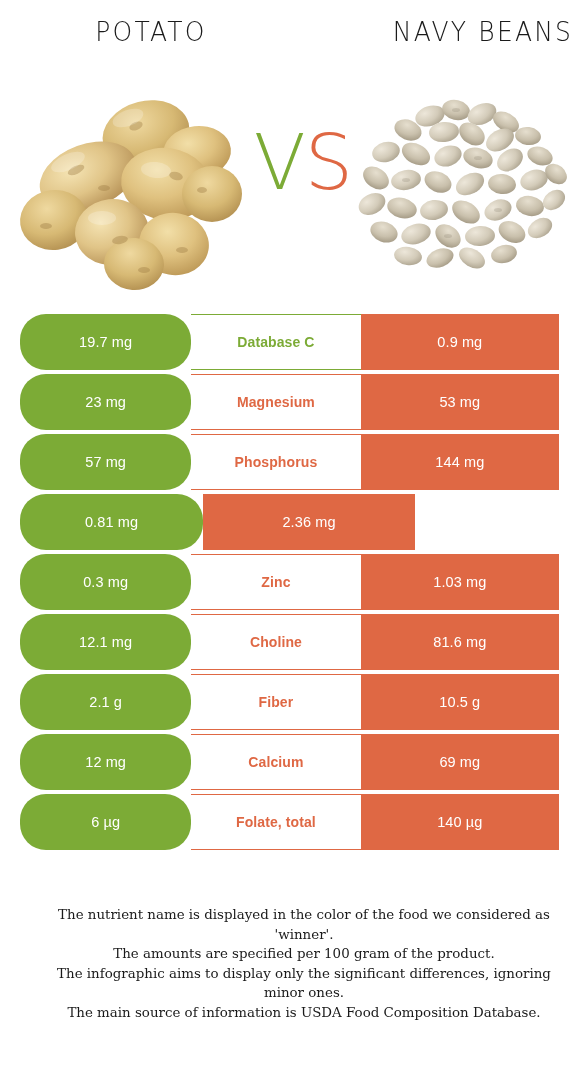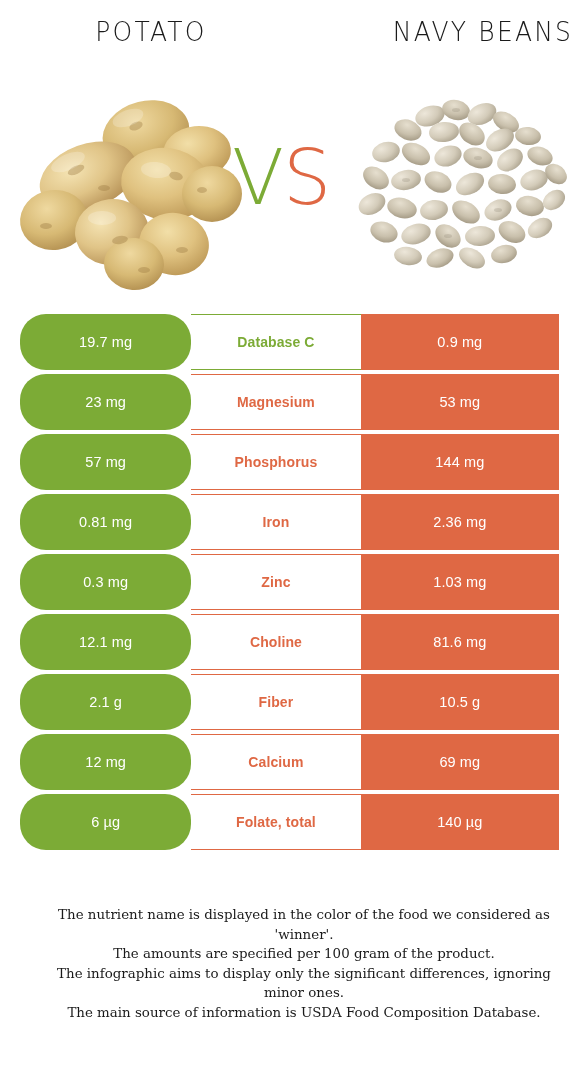--- a/index.html
+++ b/index.html
@@ -64,23 +64,23 @@
   }
   .food-left  { left: 16px;  width: 226px; }
   .food-right { left: 352px; width: 220px; }
 
   .food-img svg { display: block; width: 100%; height: 100%; }
 
   
   .vs {
     position: absolute;
     left: 232px;
-    top: 68px;
+    top: 53px;
     width: 120px;
-    text-align: left;
+    text-align: right;
     font-size: 76px;
     font-weight: 300;
     line-height: 1;
     letter-spacing: -1px;
     font-family: "DejaVu Sans", sans-serif;
   }
   .vs .v { color: #7CAB36; }
   .vs .s { color: #DF6844; }
 
   
@@ -291,21 +291,20 @@
   </div>
 
   <div class="row">
     <div class="cell cell-left">57 mg</div>
     <div class="cell cell-mid win-right">Phosphorus</div>
     <div class="cell cell-right">144 mg</div>
   </div>
 
   <div class="row">
     <div class="cell cell-left">0.81 mg</div>
-    <div class="cell cell-mid win-right">Iron</div>
     <div class="cell cell-right">2.36 mg</div>
   </div>
 
   <div class="row">
     <div class="cell cell-left">0.3 mg</div>
     <div class="cell cell-mid win-right">Zinc</div>
     <div class="cell cell-right">1.03 mg</div>
   </div>
 
   <div class="row">

